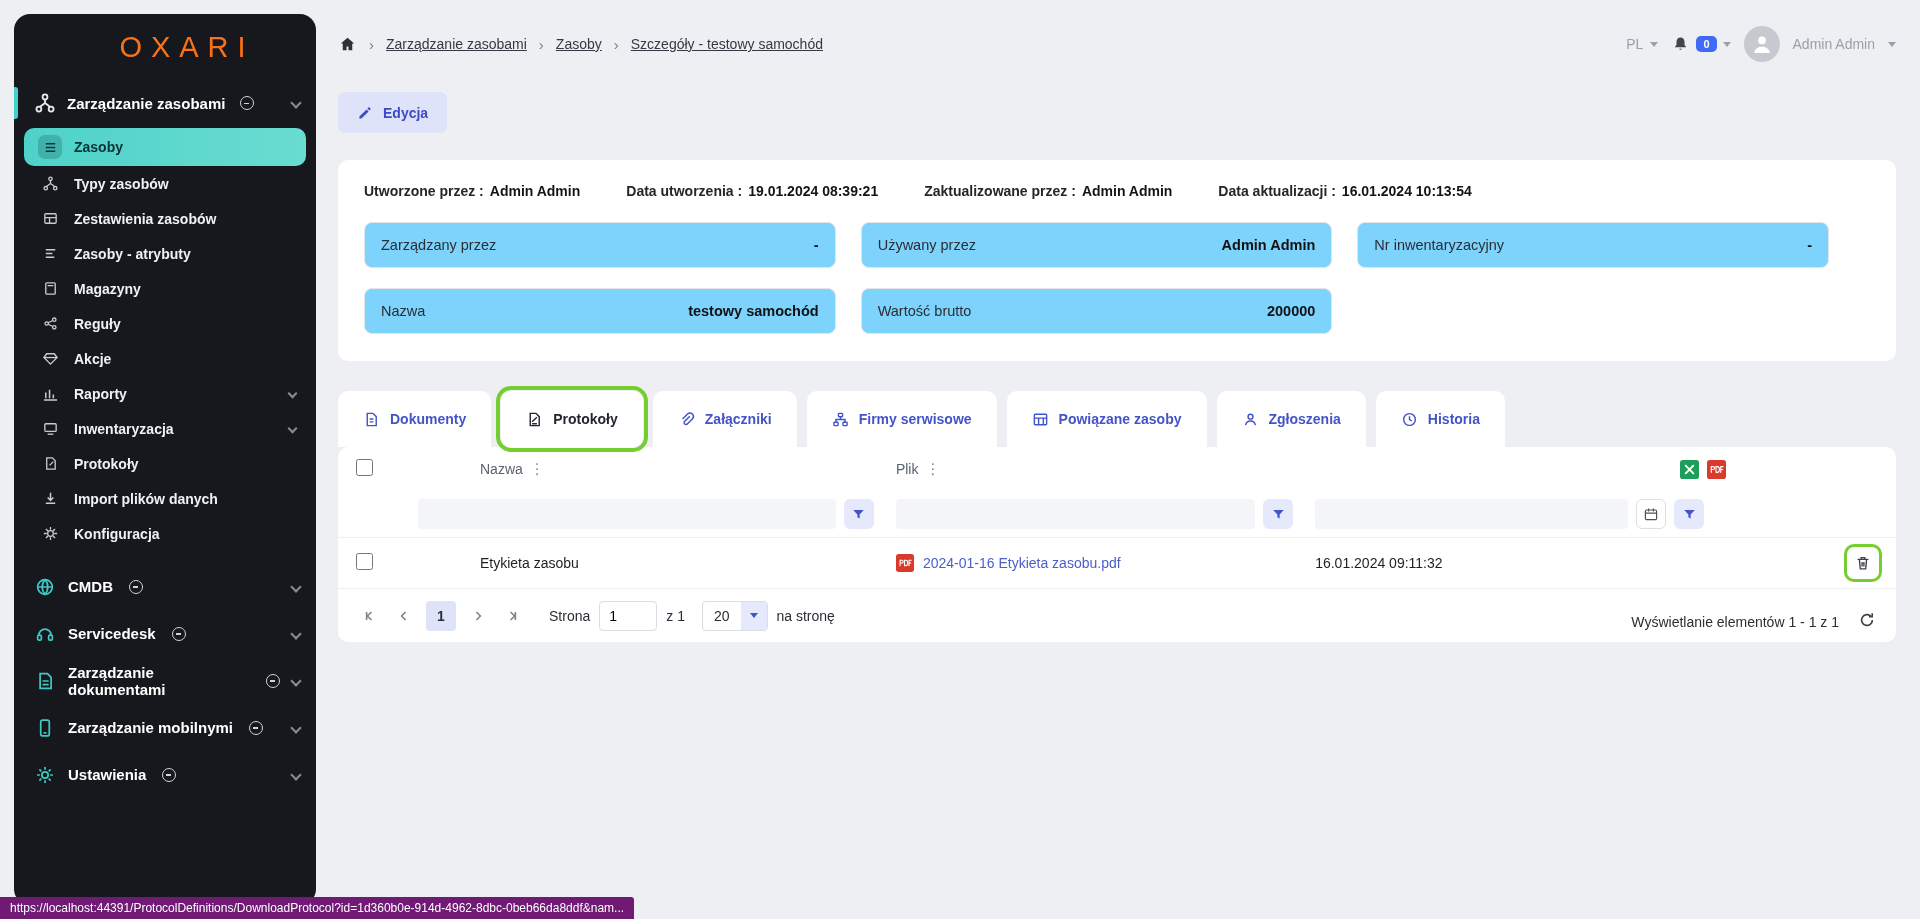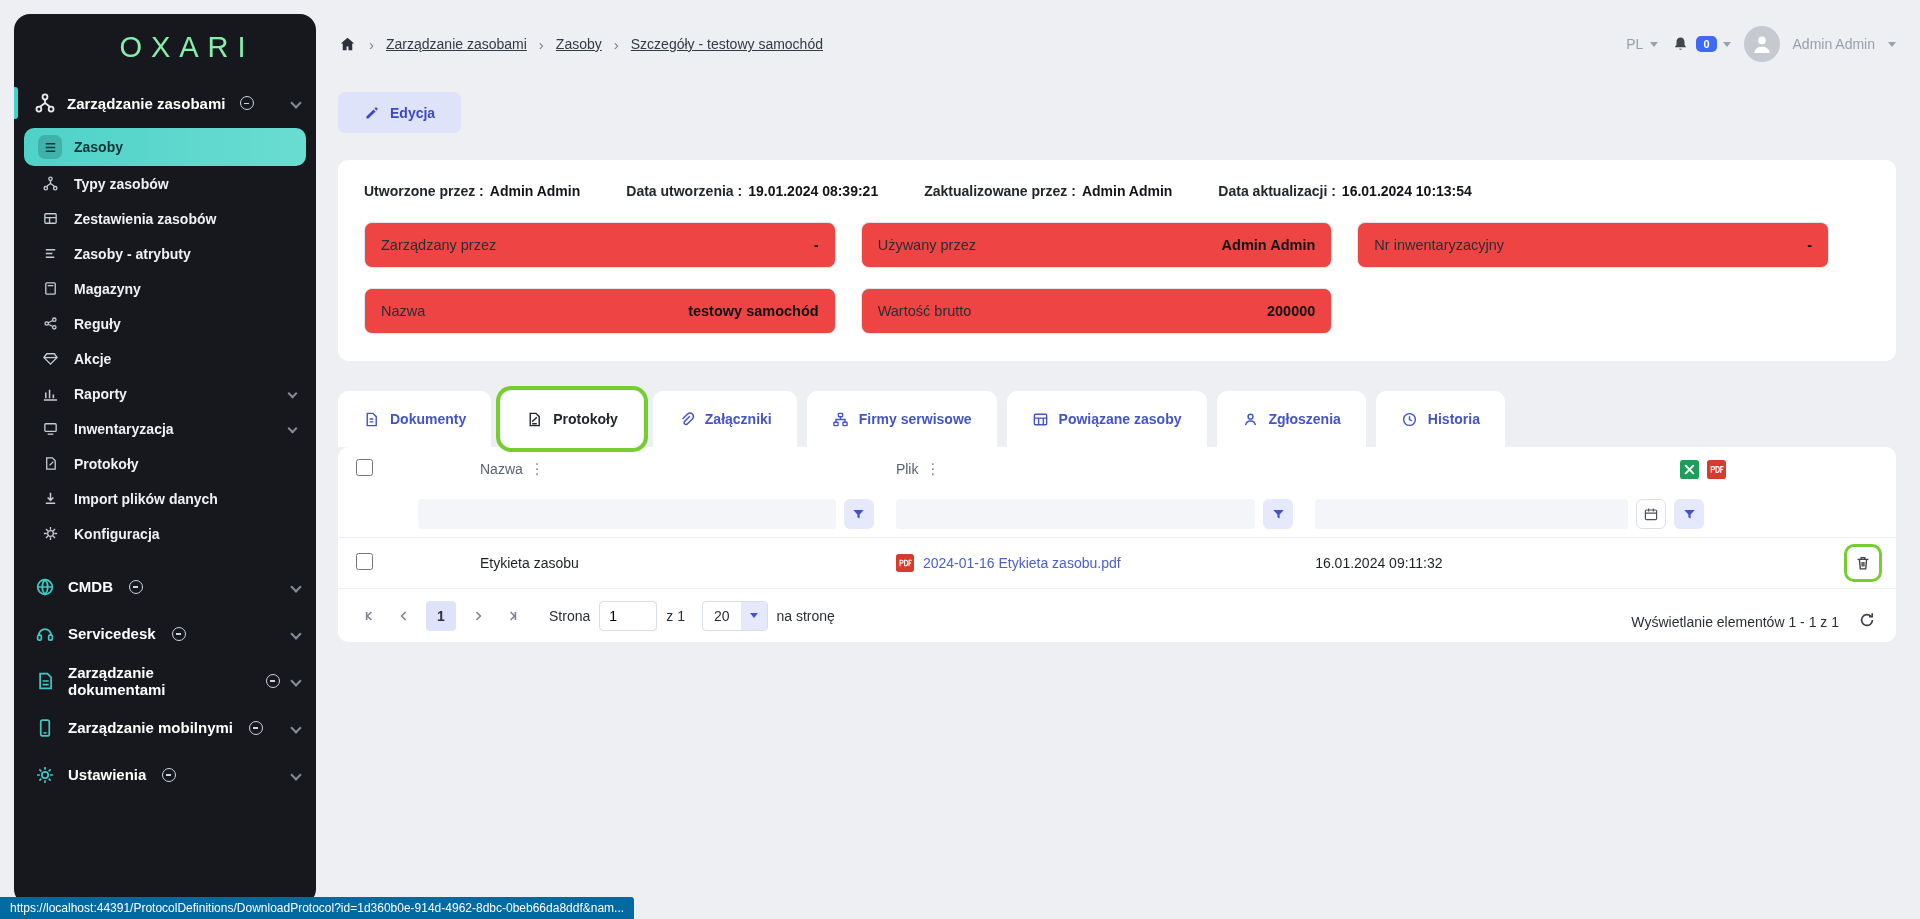--- a/index.html
+++ b/index.html
@@ -2,21 +2,21 @@
 <html><head>
 <meta charset="utf-8">
 <style>
   * { margin:0; padding:0; box-sizing:border-box; }
   html,body { width:1920px; height:919px; overflow:hidden; }
   body { font-family:"Liberation Sans","DejaVu Sans",sans-serif; background:#edeff3; color:#23262c; font-size:14px; }
   .app { display:flex; width:100%; height:100%; position:relative; }
 
   
   .sidebar { width:302px; min-width:302px; margin:14px 0 14px 14px; background:#16181e; border-radius:16px; color:#fff; overflow:hidden; display:flex; flex-direction:column; }
-  .logo { height:66px; display:flex; align-items:center; justify-content:center; color:#86efac; font-size:29px; letter-spacing:9px; font-weight:400;padding-left:44px; }
+  .logo { height:66px; display:flex; align-items:center; justify-content:center; color:#f97316; font-size:29px; letter-spacing:9px; font-weight:400;padding-left:44px; }
   .nav { flex:1; overflow:hidden; padding-bottom:10px; }
   .nav-root { position:relative; display:flex; align-items:center; gap:11px; height:46px; padding:0 16px 0 20px; font-weight:700; font-size:15px; cursor:pointer; }
   .nav-root::before { content:""; position:absolute; left:0; top:7px; bottom:7px; width:4px; background:#3fd4ca; border-radius:0 3px 3px 0; }
   .nav-icon { width:22px; height:22px; display:flex; align-items:center; justify-content:center; color:#e8eaee; }
   .nav-icon svg, .sub-icon svg, .grp-icon svg { width:100%; height:100%; }
   .badge-circle { width:14px; height:14px; border:1.5px solid #cfd3da; border-radius:50%; margin-left:4px; position:relative; flex:none; }
   .badge-circle::after { content:""; position:absolute; left:3px; top:5.5px; width:5px; height:1.5px; background:#cfd3da; }
   .chev { width:8px; height:8px; border-right:2px solid #868d98; border-bottom:2px solid #868d98; transform:rotate(45deg); margin-left:auto; flex:none; }
   .subnav { list-style:none; padding:2px 10px 8px 10px; }
   .sub-item { display:flex; align-items:center; gap:12px; height:35px; padding:0 10px 0 14px; font-size:14px; font-weight:600; color:#f0f1f4; border-radius:10px; cursor:pointer; }
@@ -42,31 +42,31 @@
   .lang { display:flex; align-items:center; gap:7px; cursor:pointer; }
   .tri { width:0; height:0; border-left:4.5px solid transparent; border-right:4.5px solid transparent; border-top:5.5px solid #9aa0aa; }
   .bell-wrap { display:flex; align-items:center; gap:6px; cursor:pointer; }
   .bell { width:19px; height:19px; color:#41454d; }
   .bell svg { width:100%; height:100%; }
   .bell-badge { background:#3f6af5; color:#fff; font-size:11px; font-weight:700; border-radius:5px; padding:2px 7px; }
   .avatar { width:36px; height:36px; border-radius:50%; background:#c6c9cf; display:flex; align-items:center; justify-content:center; overflow:hidden; cursor:pointer; }
   .avatar svg { width:24px; height:24px; }
   .user-name { cursor:pointer; }
 
-  .btn-edit { display:inline-flex; align-items:center; gap:10px; height:41px; padding:0 26px; background:#dfe3fa; color:#3c4bc4; border:none; border-radius:7px; font-size:14px; font-weight:600; cursor:pointer; margin-top:4px; }
+  .btn-edit { display:inline-flex; align-items:center; gap:10px; height:41px; padding:0 19px; background:#dfe3fa; color:#3c4bc4; border:none; border-radius:7px; font-size:14px; font-weight:600; cursor:pointer; margin-top:4px; }
   .btn-edit svg { width:16px; height:16px; }
 
   .card { background:#fff; border-radius:10px; }
   .details-card { margin-top:27px; padding:23px 26px 27px; }
   .meta-row { display:flex; gap:46px; font-size:14px; margin-bottom:23px; flex-wrap:wrap; }
   .meta-item { display:flex; gap:6px; }
   .meta-label { font-weight:600; color:#23262c; }
   .meta-value { font-weight:700; color:#121418; }
   .fields-grid { display:grid; grid-template-columns:repeat(3,minmax(0,1fr)); gap:20px 25px; max-width:1465px; }
-  .field-box { border:1px solid #e2e5eb; border-radius:8px; height:46px; display:flex; align-items:center; justify-content:space-between; padding:0 16px; font-size:14.5px; background:#ef4444; }
+  .field-box { border:1px solid #e2e5eb; border-radius:8px; height:46px; display:flex; align-items:center; justify-content:space-between; padding:0 16px; font-size:14.5px; background:#7dd3fc; }
   .field-label { color:#2a2e35; }
   .field-value { font-weight:700; color:#101214; }
 
   
   .tabs-row { margin-top:30px; display:flex; gap:10px; align-items:flex-end; position:relative; z-index:2; }
   .tab { background:#fff; border-radius:10px 10px 0 0; height:56px; display:inline-flex; align-items:center; gap:10px; padding:0 25px; color:#4353c8; font-weight:600; font-size:14px; cursor:pointer;text-align:center; }
   .tab svg { width:17px; height:17px; flex:none; }
   .tab.active { color:#23262c; border-radius:10px; outline:4px solid #76cd2f; outline-offset:1px; }
 
   
@@ -108,21 +108,21 @@
   .pg-input { width:58px; height:30px; border:1px solid #d9dde4; border-radius:4px; padding:0 9px; font-size:14px; font-family:inherit; outline:none; }
   .pg-select { display:flex; align-items:center; height:30px; border:1px solid #d9dde4; border-radius:4px; overflow:hidden; cursor:pointer; margin-left:8px; }
   .pg-select .val { padding:0 11px; }
   .pg-select .dd { width:26px; height:100%; background:#e6e9fc; display:flex; align-items:center; justify-content:center; }
   .pg-select .dd .tri { border-top-color:#4353c8; }
   .foot-right { margin-left:auto; display:flex; align-items:center; gap:17px;margin-top:12px; }
   .refresh-btn { width:22px; height:22px; background:transparent; border:none; color:#3c4047; cursor:pointer; }
   .refresh-btn svg { width:18px; height:18px; }
 
   
-  .statusbar { position:absolute; left:0; bottom:0; background:#0369a1; color:#fff; font-size:12px; padding:4px 10px; z-index:20; white-space:nowrap; border-top-right-radius:3px; }
+  .statusbar { position:absolute; left:0; bottom:0; background:#701a75; color:#fff; font-size:12px; padding:4px 10px; z-index:20; white-space:nowrap; border-top-right-radius:3px; }
 </style>
 </head>
 <body>
 
 <div class="app">
 
   <aside class="sidebar">
     <div class="logo">OXARI</div>
     <nav class="nav">
 

